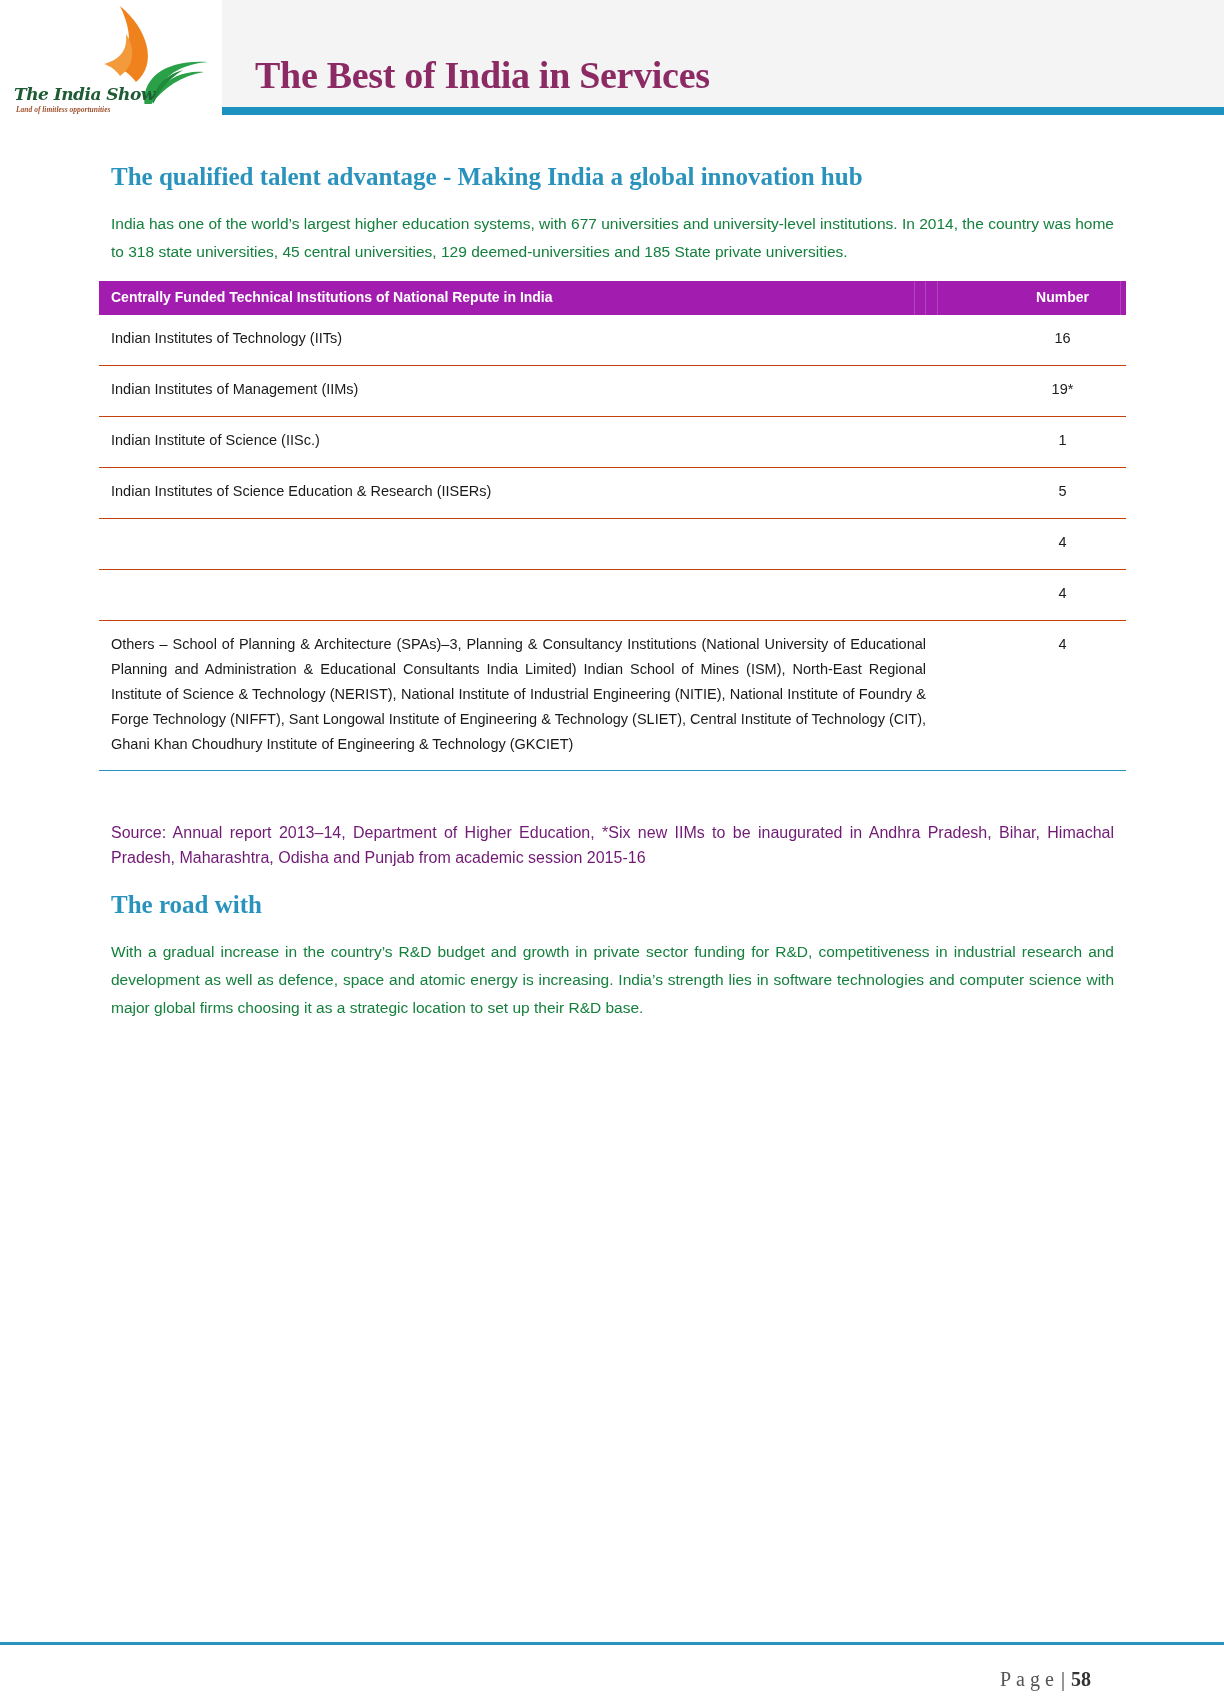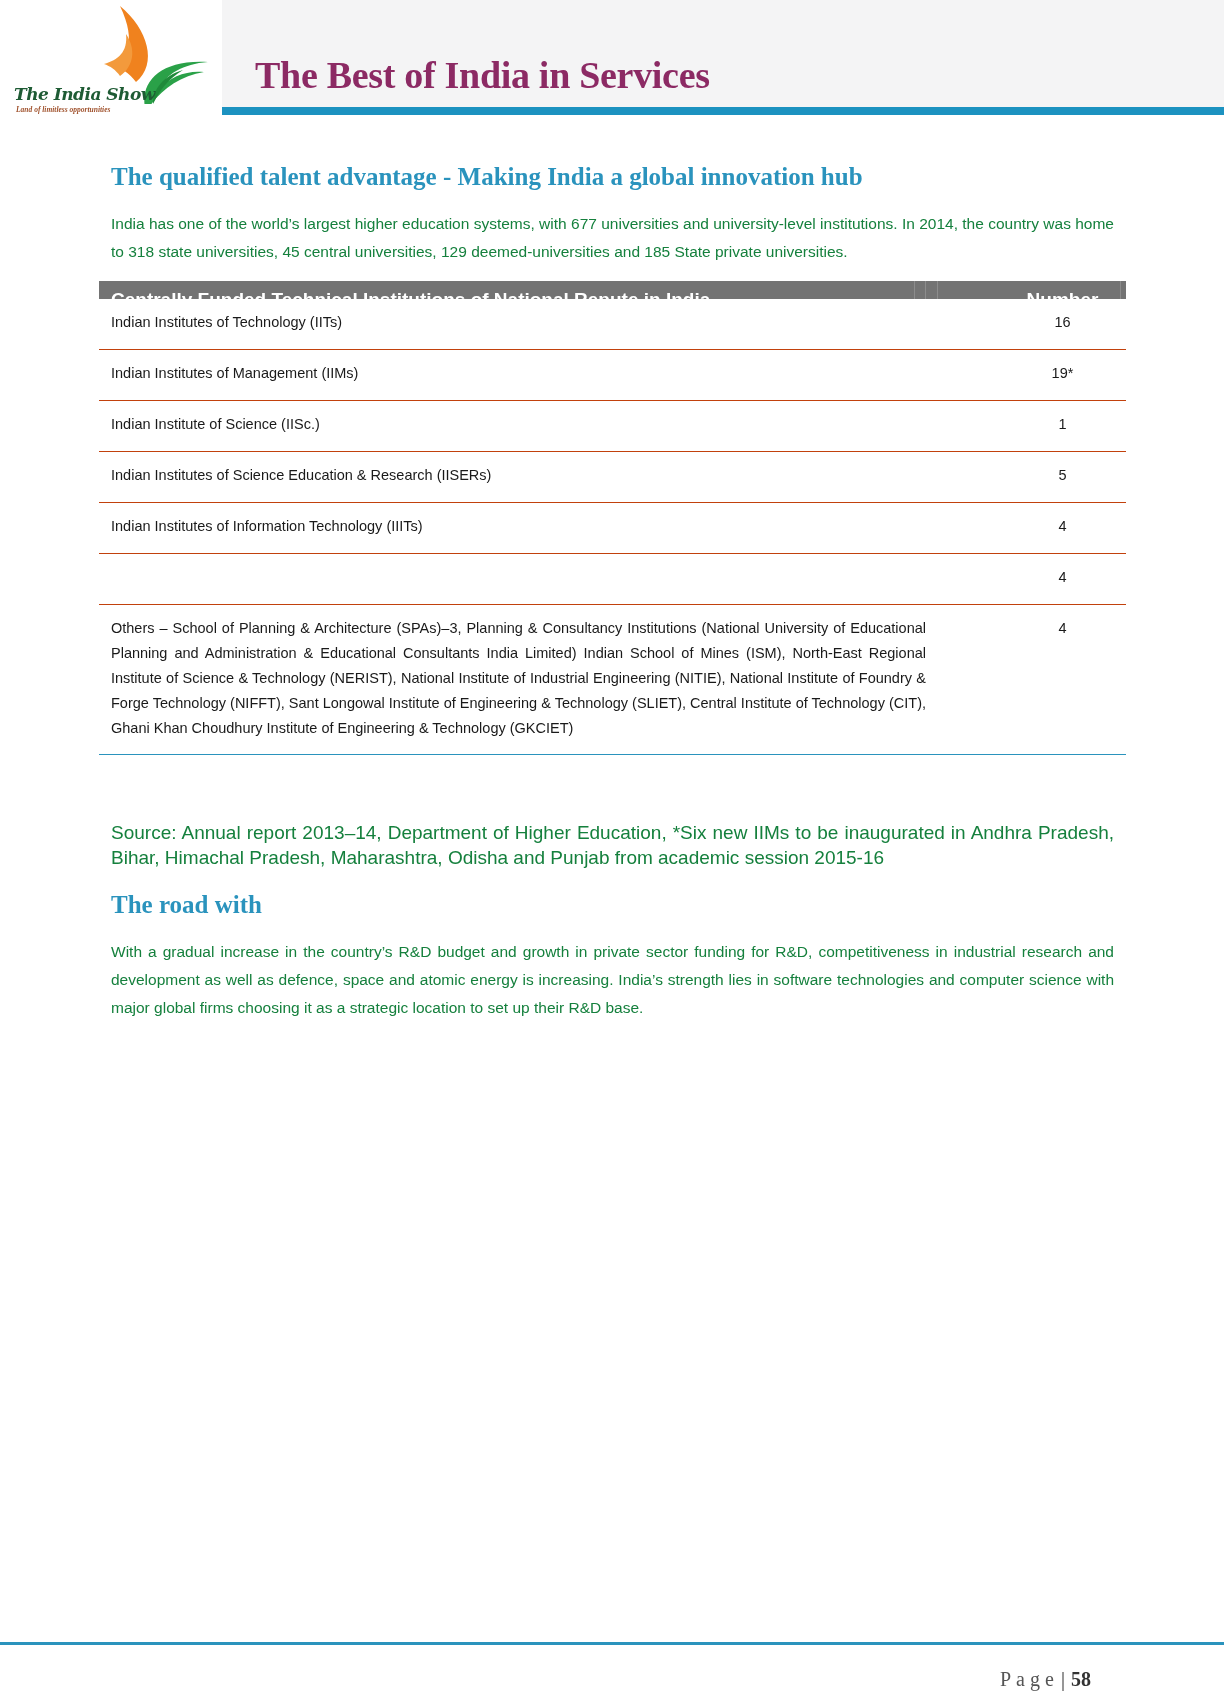--- a/index.html
+++ b/index.html
@@ -32,36 +32,36 @@
       position: absolute; left: 111px; font-family: "Liberation Serif", "DejaVu Serif", serif; font-weight: bold;
       font-size: 25px; color: #2a93bd; white-space: nowrap;
     }
     .para {
       position: absolute; left: 111px; width: 1003px; font-size: 15.5px; line-height: 28px; text-align: justify; color: #15803d;
     }
     .table {
       position: absolute; left: 99px; top: 281px; width: 1027px;
     }
     .thead {
-      height: 18px; background: #737373; color: #fff; font-weight: bold; font-size: 19px; position: relative;
+      height: 34px; background: #a21caf; color: #fff; font-weight: bold; font-size: 14px; position: relative;
     }
     .thead .c1 { position: absolute; left: 12px; top: 8px; }
     .thead .c2 { position: absolute; left: 900px; width: 127px; top: 8px; text-align: center; }
     .thead .sep { position: absolute; top: 0; width: 1px; height: 34px; background: rgba(255,255,255,0.18); }
     .row {
       position: relative; border-bottom: 1px solid #c2410c; font-size: 14.5px; color: #1a1a1a;
     }
     .row .c1 { padding: 15px 0 0 12px; width: 815px; }
     .row .c2 { position: absolute; left: 900px; width: 127px; top: 15px; text-align: center; }
     .row.simple { height: 50px; }
     .row.multi { height: 149px; border-bottom: 1.5px solid #2a93bd; }
     .row.multi .c1 { line-height: 25px; padding-top: 11px; text-align: justify; }
     .row.multi .c2 { top: 15px; }
     .source {
-      position: absolute; left: 111px; top: 820px; width: 1003px; font-size: 19px; line-height: 25px; text-align: justify; color: #15803d;
+      position: absolute; left: 111px; top: 820px; width: 1003px; font-size: 16px; line-height: 25px; text-align: justify; color: #701a75;
     }
     .footer-rule {
       position: absolute; left: 0; top: 1642px; width: 1224px; height: 3px; background: #2a93bd;
     }
     .page-num {
       position: absolute; left: 1000px; top: 1668px; font-family: "Liberation Serif", "DejaVu Serif", serif;
       font-size: 20px; color: #555; white-space: nowrap;
     }
     .page-num .lbl { letter-spacing: 5px; }
     .page-num .bar { margin: 0 6px 0 2px; color: #333; }
@@ -110,21 +110,20 @@
   </div>
   <div class="row simple">
     <div class="c1">Indian Institute of Science (IISc.)</div>
     <div class="c2">1</div>
   </div>
   <div class="row simple">
     <div class="c1">Indian Institutes of Science Education &amp; Research (IISERs)</div>
     <div class="c2">5</div>
   </div>
   <div class="row simple">
-    <div class="c1">Indian Institutes of Information Technology (IIITs)</div>
     <div class="c2">4</div>
   </div>
   <div class="row simple">
     <div class="c2">4</div>
   </div>
   <div class="row multi">
     <div class="c1">Others – School of Planning &amp; Architecture (SPAs)–3, Planning &amp; Consultancy Institutions (National University of Educational Planning and Administration &amp; Educational Consultants India Limited) Indian School of Mines (ISM), North-East Regional Institute of Science &amp; Technology (NERIST), National Institute of Industrial Engineering (NITIE), National Institute of Foundry &amp; Forge Technology (NIFFT), Sant Longowal Institute of Engineering &amp; Technology (SLIET), Central Institute of Technology (CIT), Ghani Khan Choudhury Institute of Engineering &amp; Technology (GKCIET)</div>
     <div class="c2">4</div>
   </div>
 </div>

